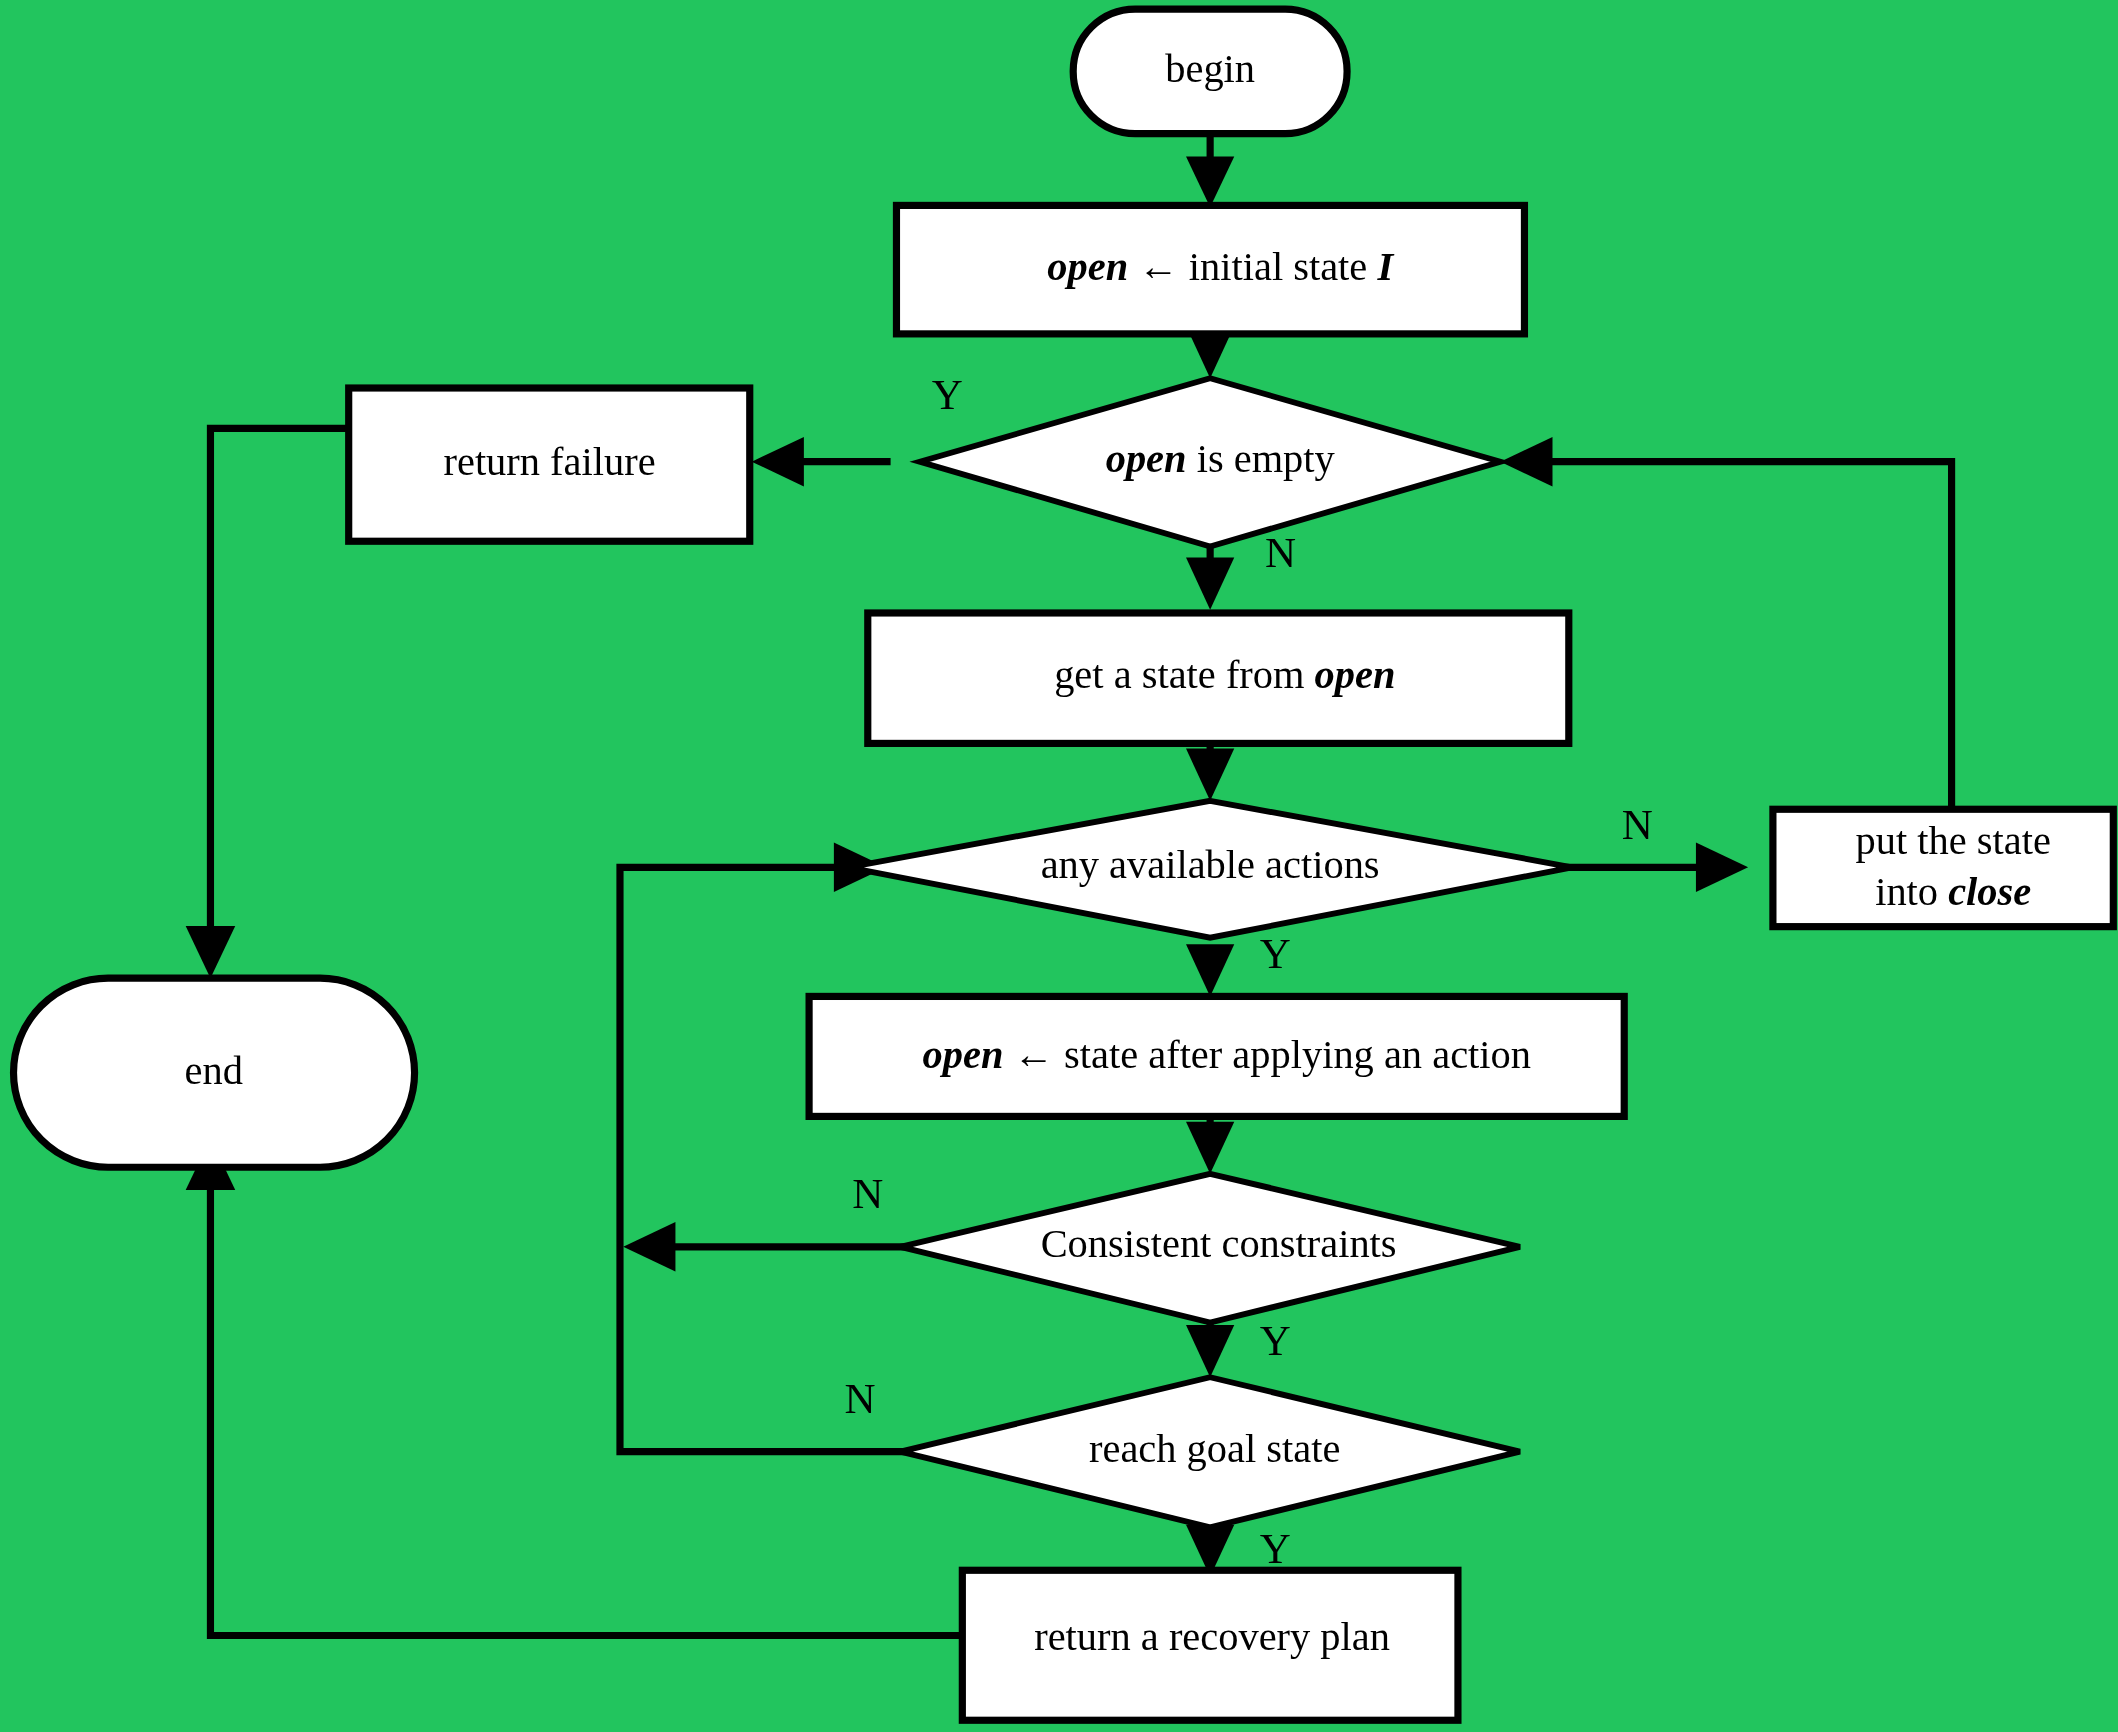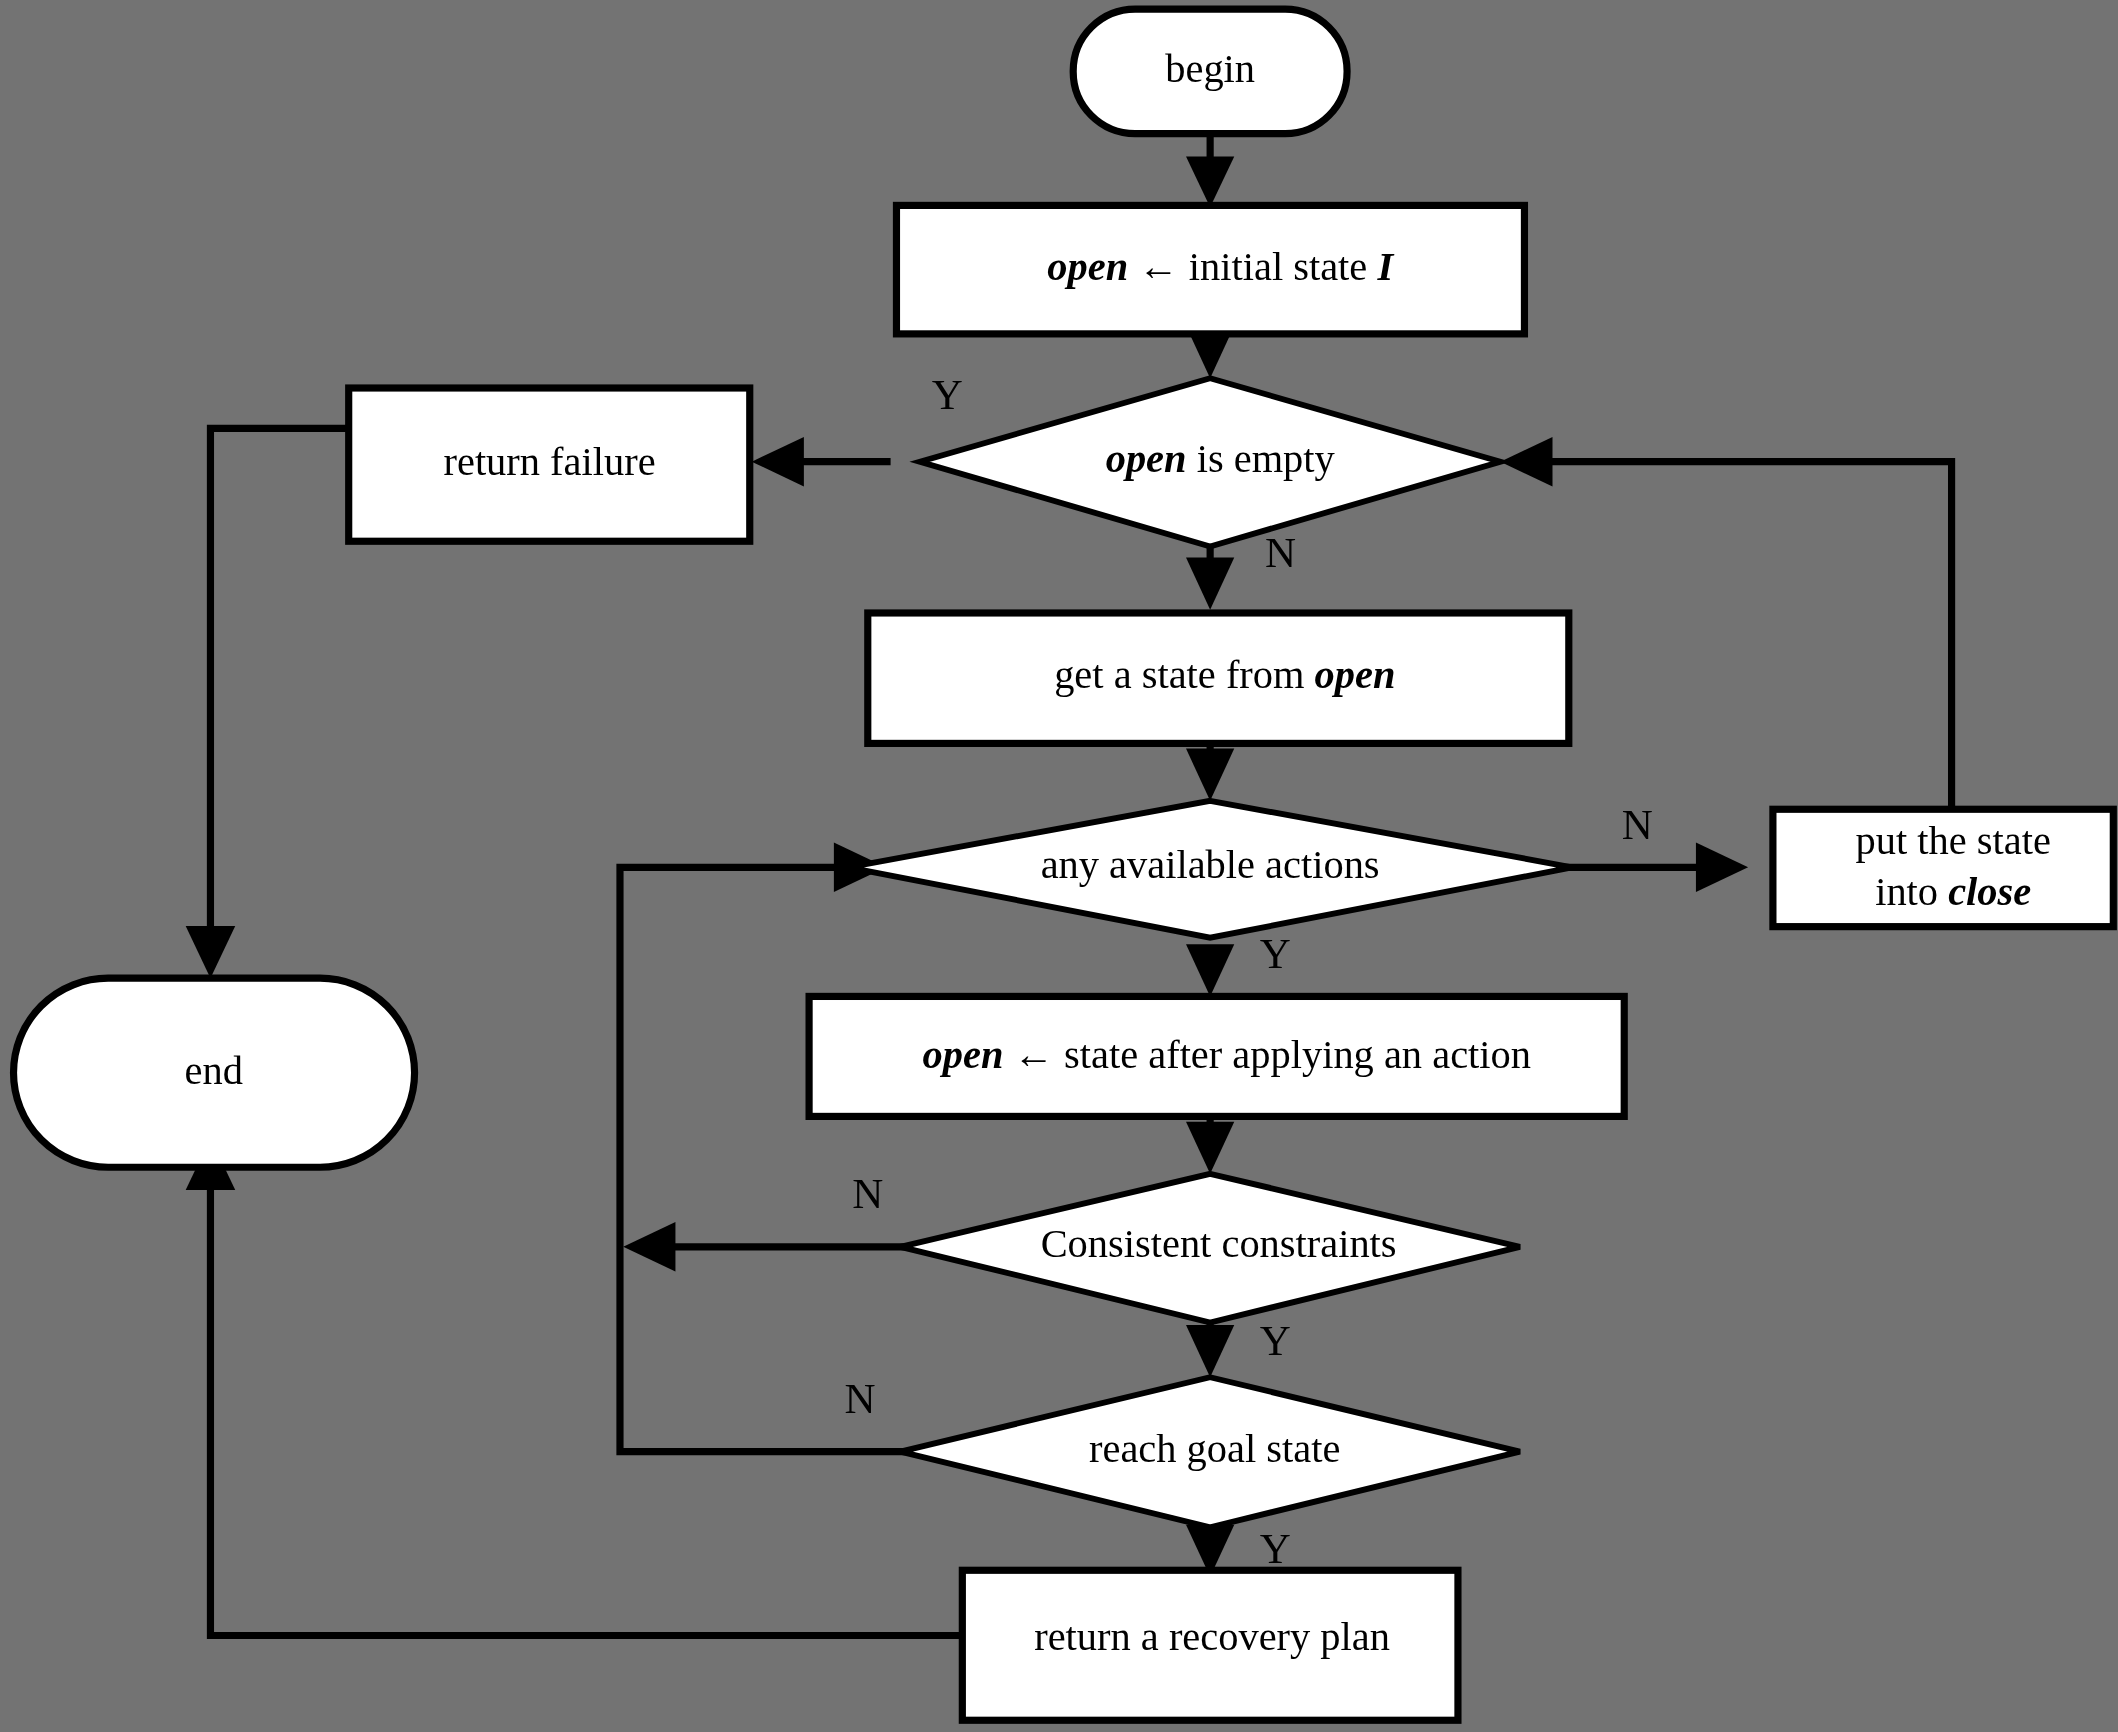--- a/index.html
+++ b/index.html
@@ -5,21 +5,21 @@
 <style>
   html, body {
     margin: 0;
     padding: 0;
     background: #ffffff;
   }
   #page {
     position: relative;
     width: 2119px;
     height: 1732px;
-    background: #737373;
+    background: #22c55e;
     overflow: hidden;
     font-family: "Liberation Serif", "DejaVu Serif", serif;
   }
   svg#flow {
     position: absolute;
     left: 0;
     top: 0;
     width: 2119px;
     height: 1732px;
     display: block;

